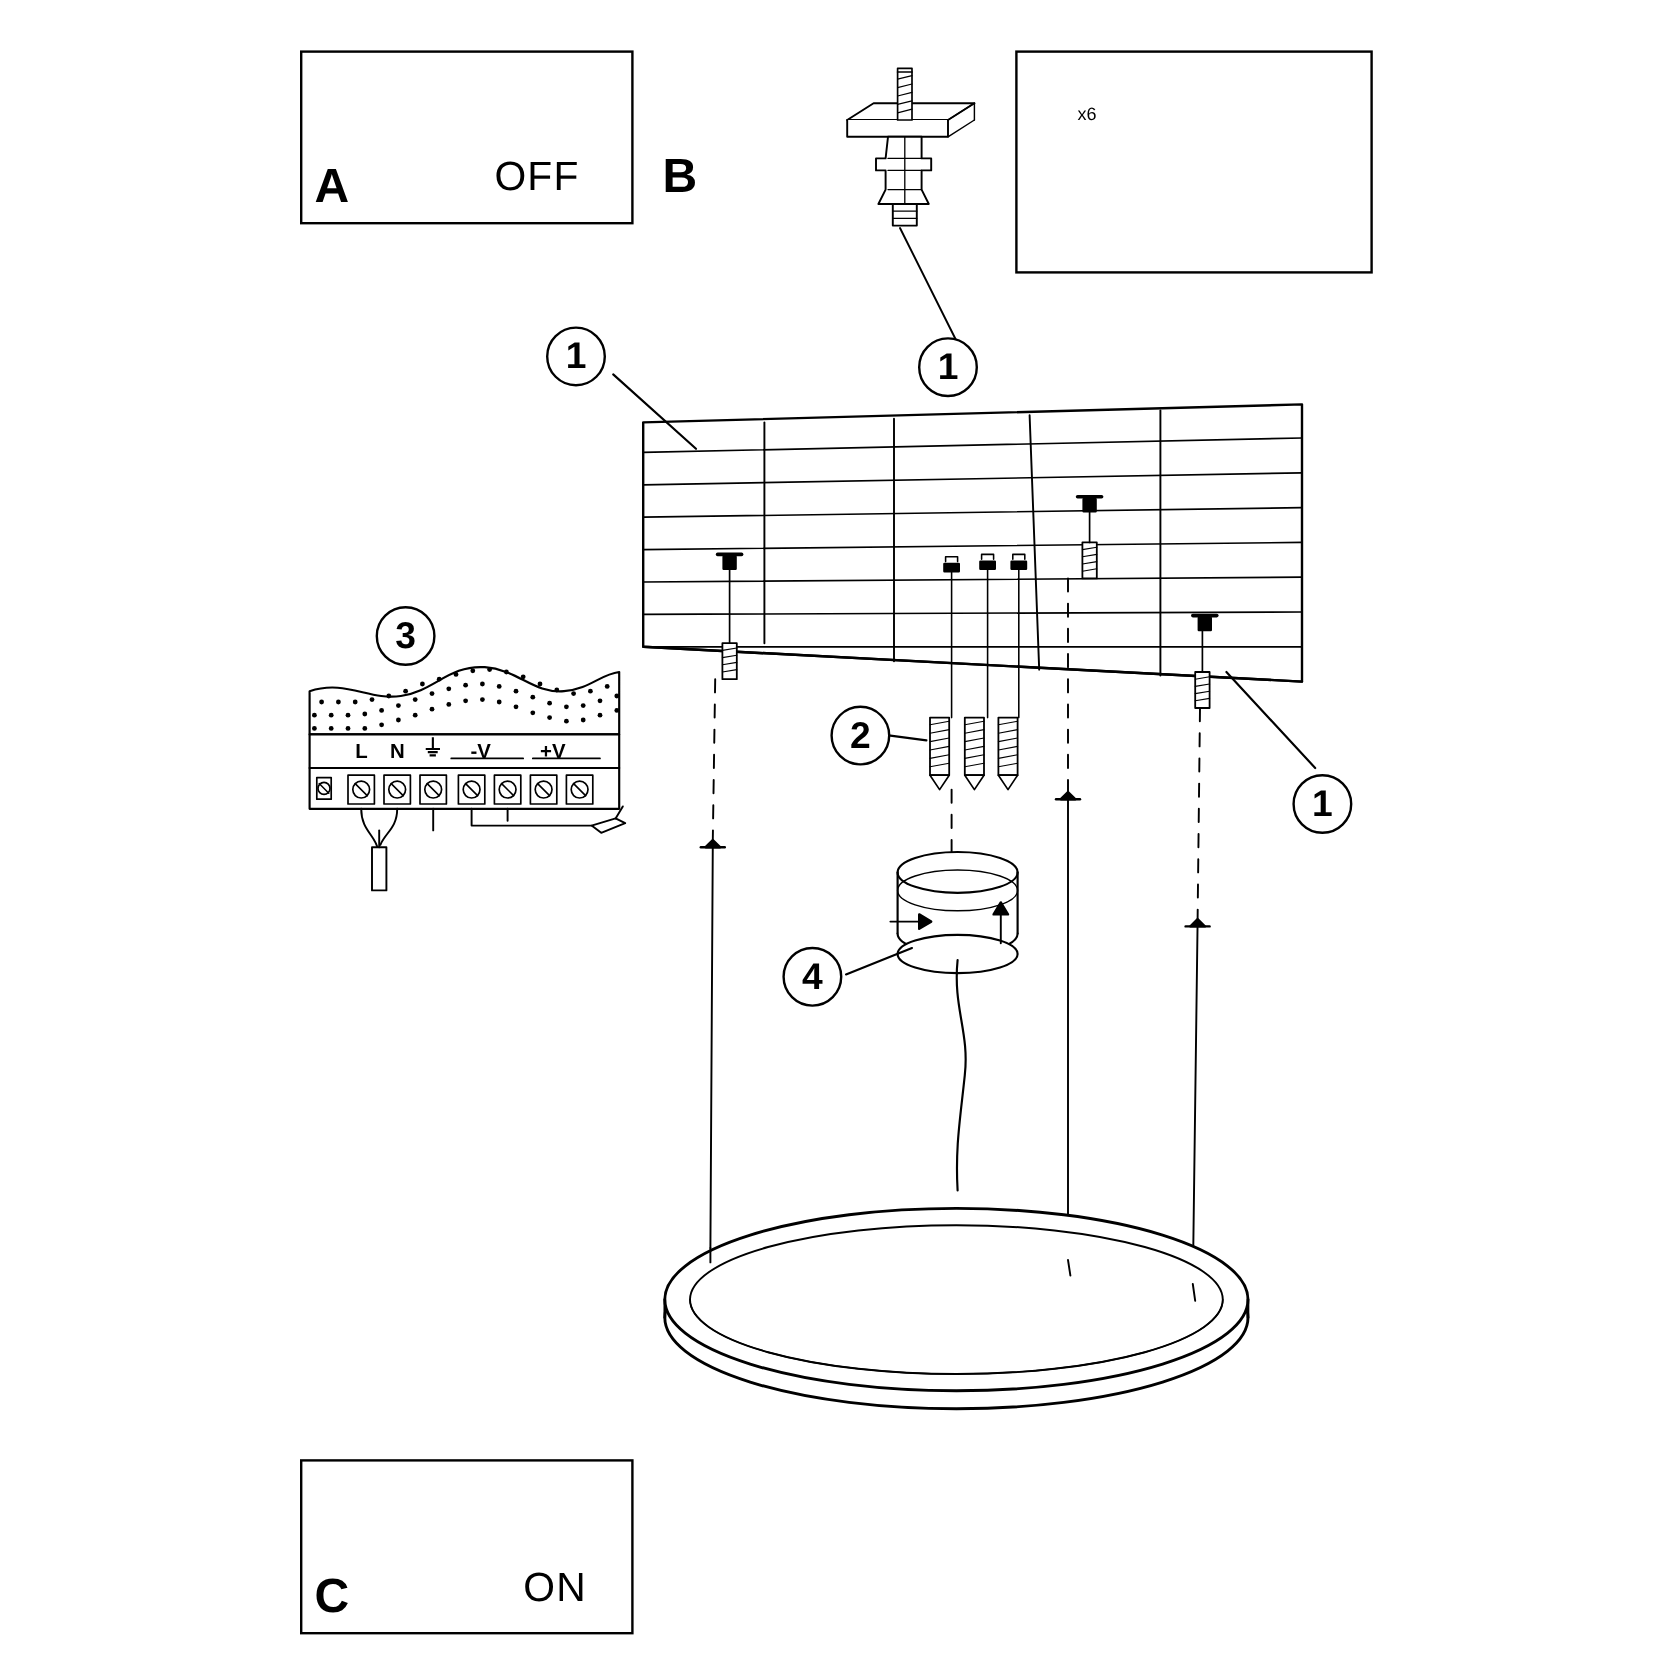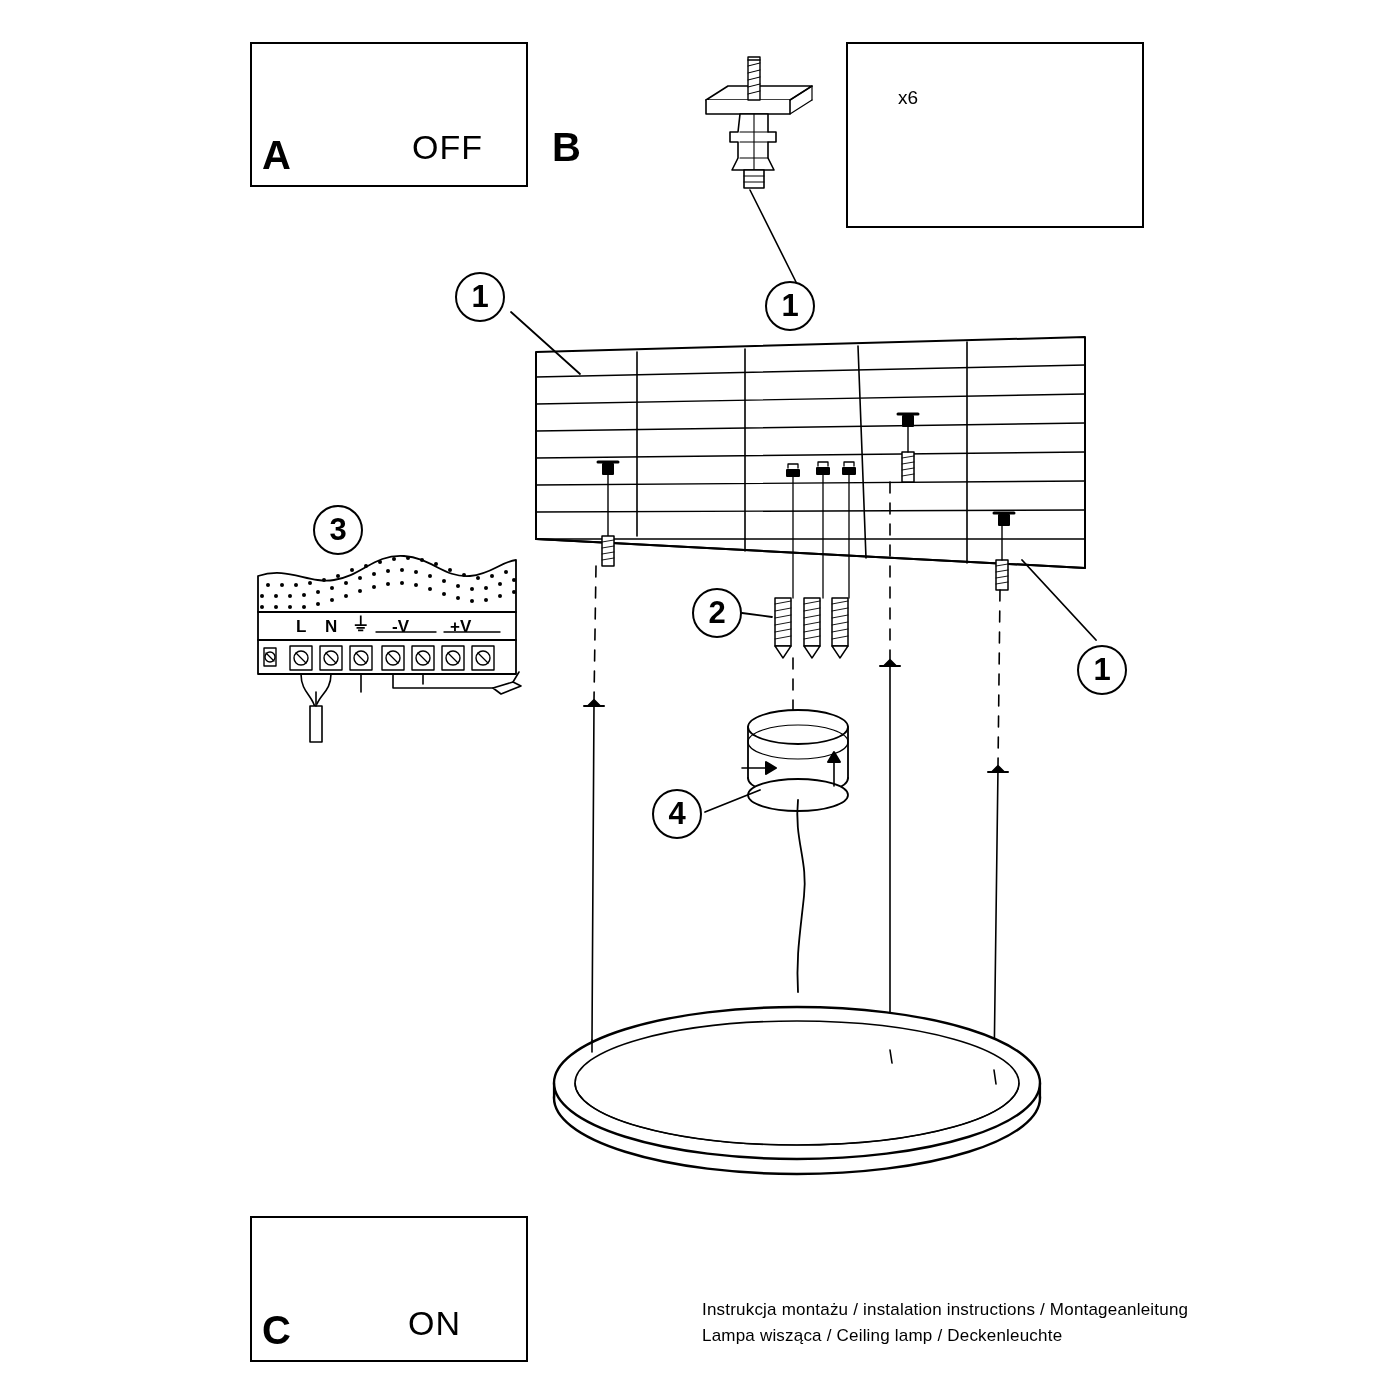--- a/index.html
+++ b/index.html
@@ -54,21 +54,21 @@
     display: flex;
     align-items: center;
     justify-content: center;
     font-size: 31px;
     font-weight: 700;
     background: #fff;
   }
 
   .xcount {
     position: absolute;
-    font-size: 19px;
+    font-size: 15px;
     font-weight: 400;
   }
 
   .footer {
     position: absolute;
     font-size: 17px;
     line-height: 1.5;
     letter-spacing: 0.2px;
   }
 
@@ -524,35 +524,31 @@
   <div class="panel-box" style="left:250px; top:42px; width:278px; height:145px;"></div>
   <div class="panel-box" style="left:846px; top:42px; width:298px; height:186px;"></div>
   <div class="panel-box" style="left:250px; top:1216px; width:278px; height:146px;"></div>
 
   <div class="panel-letter" style="left:262px; top:135px;">A</div>
   <div class="panel-word" style="left:412px; top:130px;">OFF</div>
 
   <div class="panel-letter" style="left:552px; top:127px;">B</div>
 
   <div class="panel-letter" style="left:262px; top:1310px;">C</div>
-  <div class="panel-word" style="left:408px; top:1306px;">ON</div>
+  <div class="panel-word" style="left:436px; top:1306px;">ON</div>
 
   <div class="xcount" style="left:898px; top:87px;">x6</div>
 
   <div class="abs" style="left:296px; top:617px; font-size:17px; font-weight:700;">L</div>
   <div class="abs" style="left:325px; top:617px; font-size:17px; font-weight:700;">N</div>
   <div class="abs" style="left:354px; top:614px; font-size:19px; font-weight:700;">⏚</div>
   <div class="abs" style="left:392px; top:617px; font-size:17px; font-weight:700;">-V</div>
   <div class="abs" style="left:450px; top:617px; font-size:17px; font-weight:700;">+V</div>
 
   <div class="callout" style="left:455px; top:272px;">1</div>
   <div class="callout" style="left:765px; top:281px;">1</div>
   <div class="callout" style="left:1077px; top:645px;">1</div>
   <div class="callout" style="left:692px; top:588px;">2</div>
   <div class="callout" style="left:313px; top:505px;">3</div>
   <div class="callout" style="left:652px; top:789px;">4</div>
 
-  <div class="footer" style="left:702px; top:1297px;">
-    <div>Instrukcja montażu / instalation instructions / Montageanleitung</div>
-    <div>Lampa wisząca / Ceiling lamp / Deckenleuchte</div>
-  </div>
 
 </div>
 
 </body></html>

